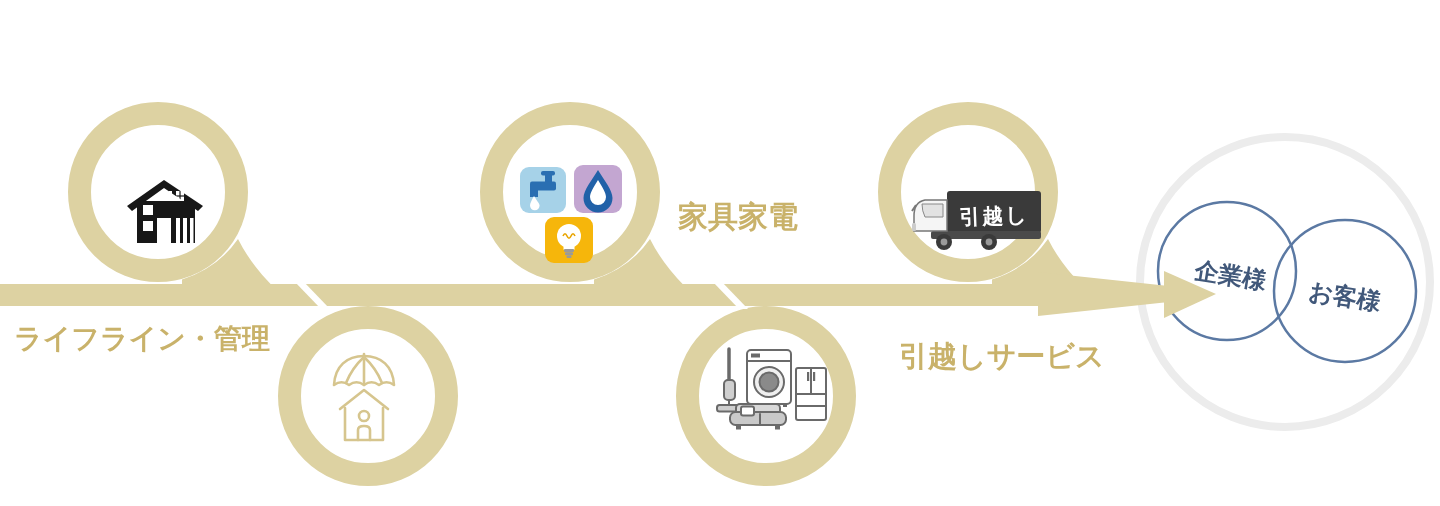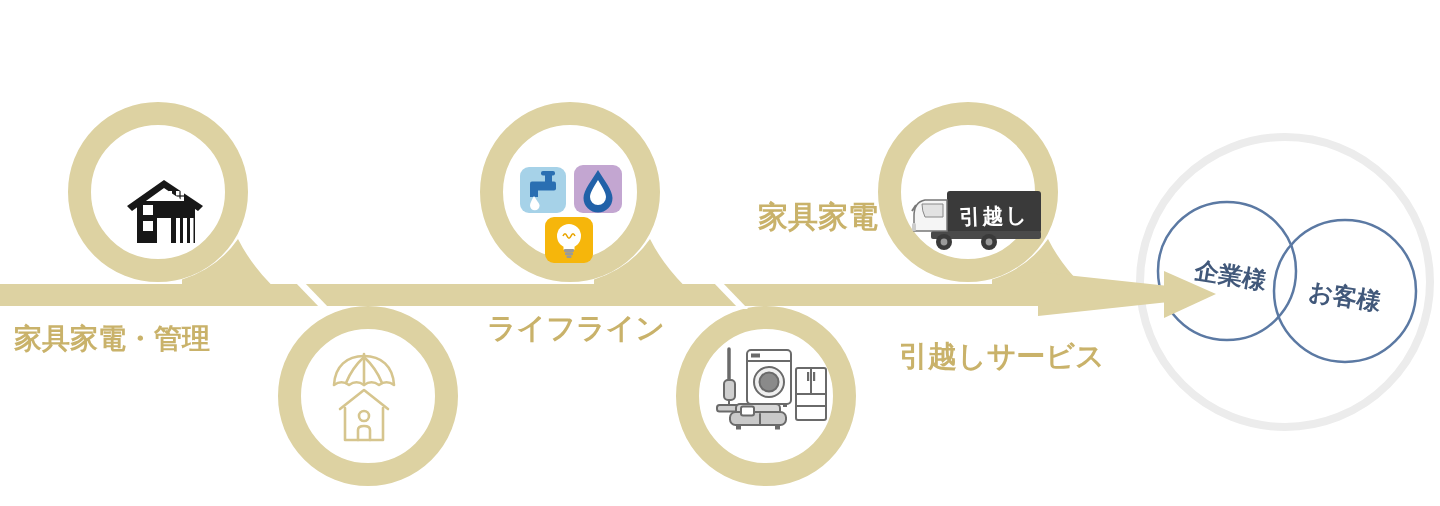--- a/index.html
+++ b/index.html
@@ -6,21 +6,21 @@
   .stage{
     position:relative;width:1440px;height:506px;background:#ffffff;overflow:hidden;
     font-family:"DejaVu Sans","Liberation Sans",sans-serif;
   }
   .art{position:absolute;left:0;top:0;}
   .icon{position:absolute;}
   .gold-label{
     position:absolute;font-weight:bold;font-size:29px;color:#c9b26a;
     white-space:nowrap;letter-spacing:0px;
   }
-  .two-line{text-align:right;line-height:40px;white-space:nowrap;}
+  .two-line{text-align:left;line-height:40px;white-space:nowrap;}
   .venn-label{
     position:absolute;font-weight:bold;font-size:24px;color:#41587a;
     white-space:nowrap;transform-origin:left center;
   }
   .truck-text{
     position:absolute;left:951px;top:202px;width:86px;text-align:center;
     color:#ffffff;font-weight:bold;font-size:21px;transform:rotate(-2deg);
     letter-spacing:2px;
   }
 </style>
@@ -146,25 +146,24 @@
     <path d="M11,14 L32,14 L32,27 L14,27 Q11,21 11,14 Z" fill="#e2e2e2" stroke="#888888" stroke-width="1"></path>
     <rect x="1" y="33" width="4" height="8" rx="1.5" fill="#cccccc"></rect>
     <circle cx="33" cy="52" r="8" fill="#3a3a3a"></circle>
     <circle cx="33" cy="52" r="3.4" fill="#9a9a9a"></circle>
     <circle cx="78" cy="52" r="8" fill="#3a3a3a"></circle>
     <circle cx="78" cy="52" r="3.4" fill="#9a9a9a"></circle>
   </svg>
 
   <div class="truck-text">引越し</div>
 
-  <div class="gold-label" style="left:14px;top:320px;font-size:28px">家具家電・管理</div>
+  <div class="gold-label" style="left:14px;top:320px;font-size:28px">ライフライン・管理</div>
 
 
   <div class="gold-label two-line" style="left:465px;top:308px;width:200px">
-    <div>ライフライン</div>
   </div>
 
   <div class="gold-label two-line" style="left:678px;top:197px;width:200px;font-size:30px">
     <div>家具家電</div>
   </div>
 
   <div class="gold-label" style="left:899px;top:337px">引越しサービス</div>
 
   <div class="venn-label" style="left:1195px;top:254px;transform:rotate(9deg)">企業様</div>
   <div class="venn-label" style="left:1309px;top:275px;transform:rotate(9deg)">お客様</div>

